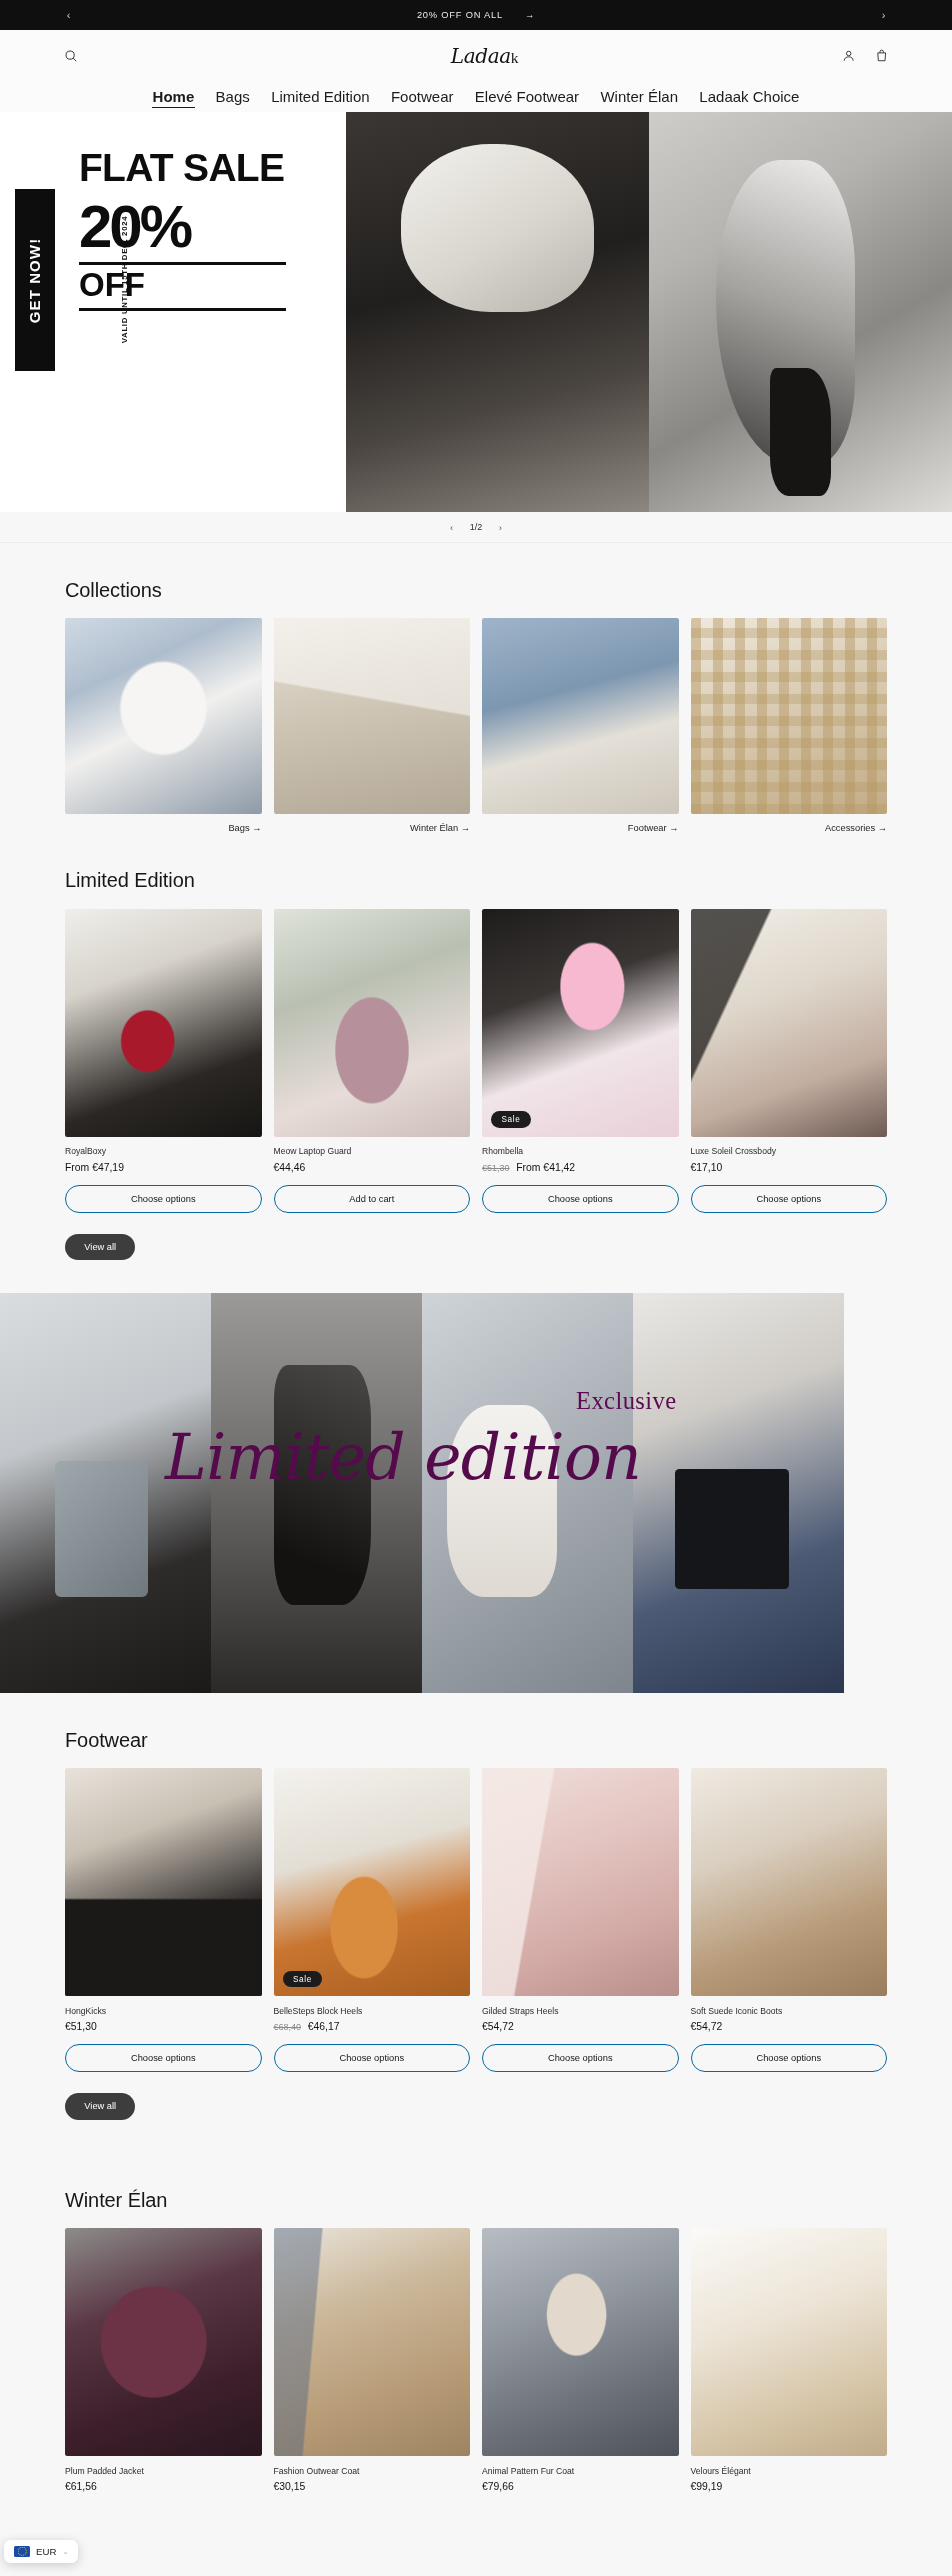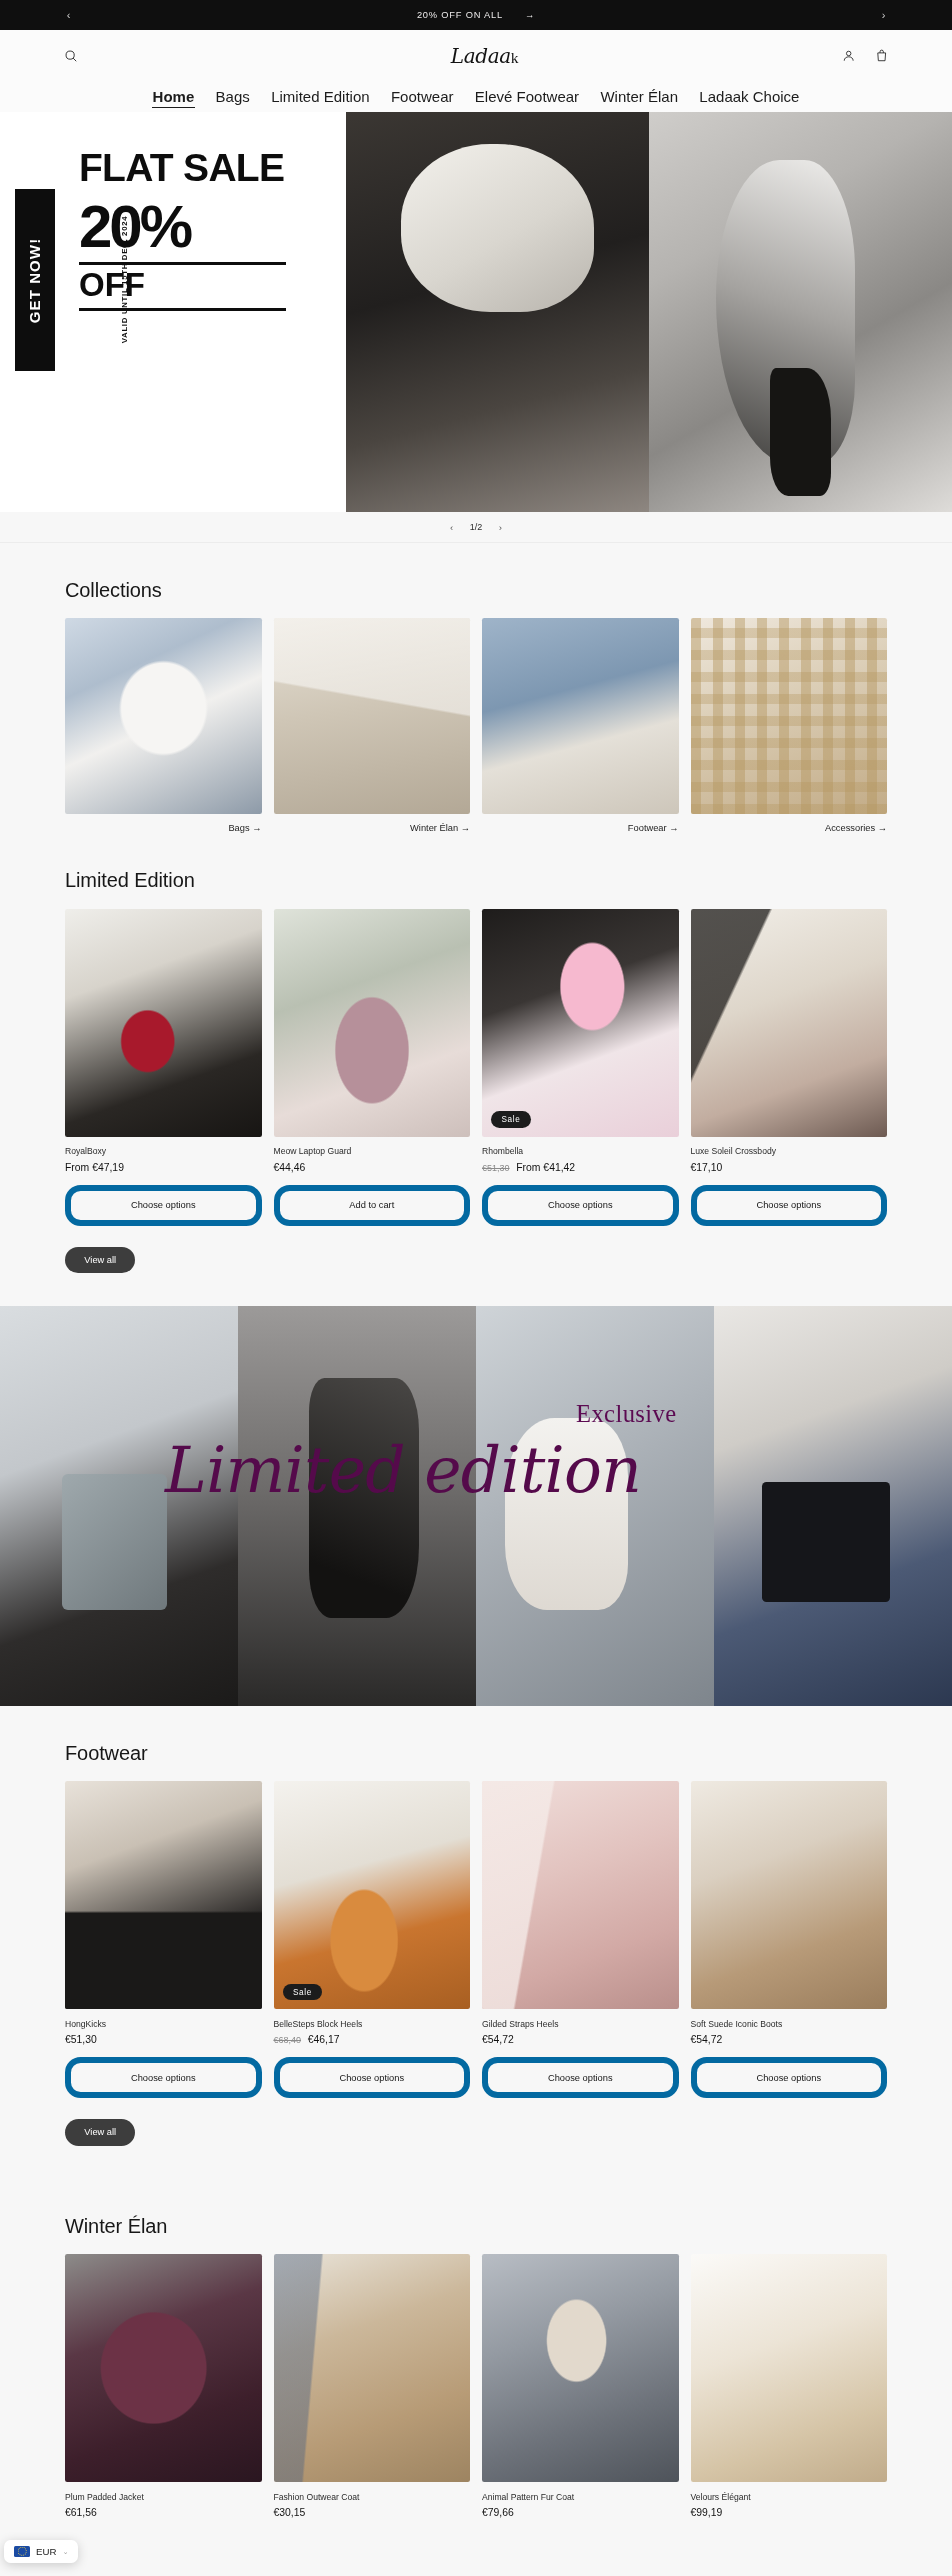--- a/index.html
+++ b/index.html
@@ -261,22 +261,22 @@
     font-size: 10.4px;
     color: #121212;
     display: flex;
     align-items: baseline;
     gap: 6.7px;
   }
   .price-old { text-decoration: line-through; color: #8a8a8a; font-size: 9px; }
   .btn-choose {
     margin-top: 12px;
     width: 100%;
-    height: 41px;
-    border: 6px solid #0369a1;
+    height: 28px;
+    border: 1px solid #0369a1;
     border-radius: 15.6px;
     background: transparent;
     font-size: 9.3px;
     color: #151515;
     cursor: pointer;
     font-family: "Liberation Sans", sans-serif;
   }
   .viewall-wrap { display: flex; justify-content: flex-start; padding: 21px 0 33px; }
   .btn-viewall {
     background: #3d3d3d;
@@ -285,21 +285,21 @@
     border-radius: 15px;
     padding: 8.2px 19.3px;
     font-size: 9.3px;
     cursor: pointer;
     font-family: "Liberation Sans", sans-serif;
   }
 
   
   .exbanner {
     position: relative;
-    width: 952px;
+    width: 844px;
     height: 400px;
     overflow: hidden;
     display: flex;
   }
   .exb-p { flex: 1; height: 100%; position: relative; }
   .exb-1 { background: linear-gradient(160deg, #d9dde0 0%, #c3c7cb 35%, #2e2c2b 70%, #1b1a19 100%); }
   .exb-1::after {
     content:""; position:absolute; left:26%; top:42%; width:44%; height:34%;
     background: linear-gradient(140deg, #9fa9ad, #6f787c);
     border-radius: 6px;

